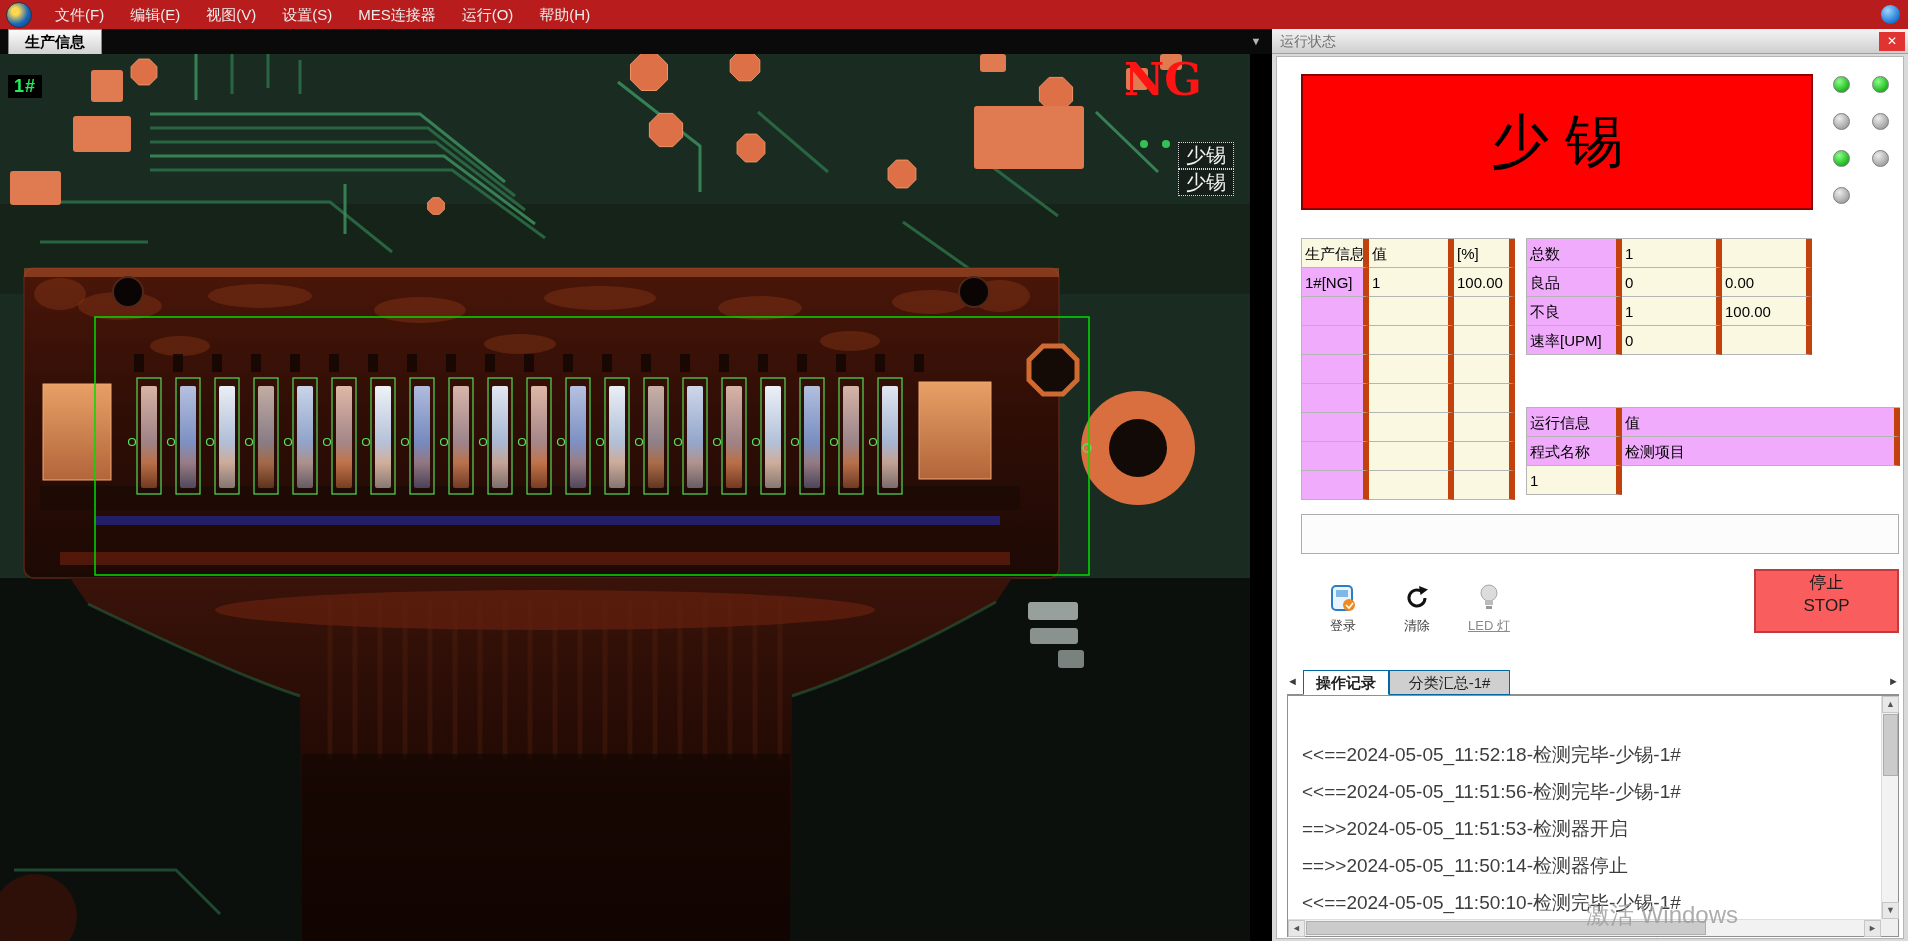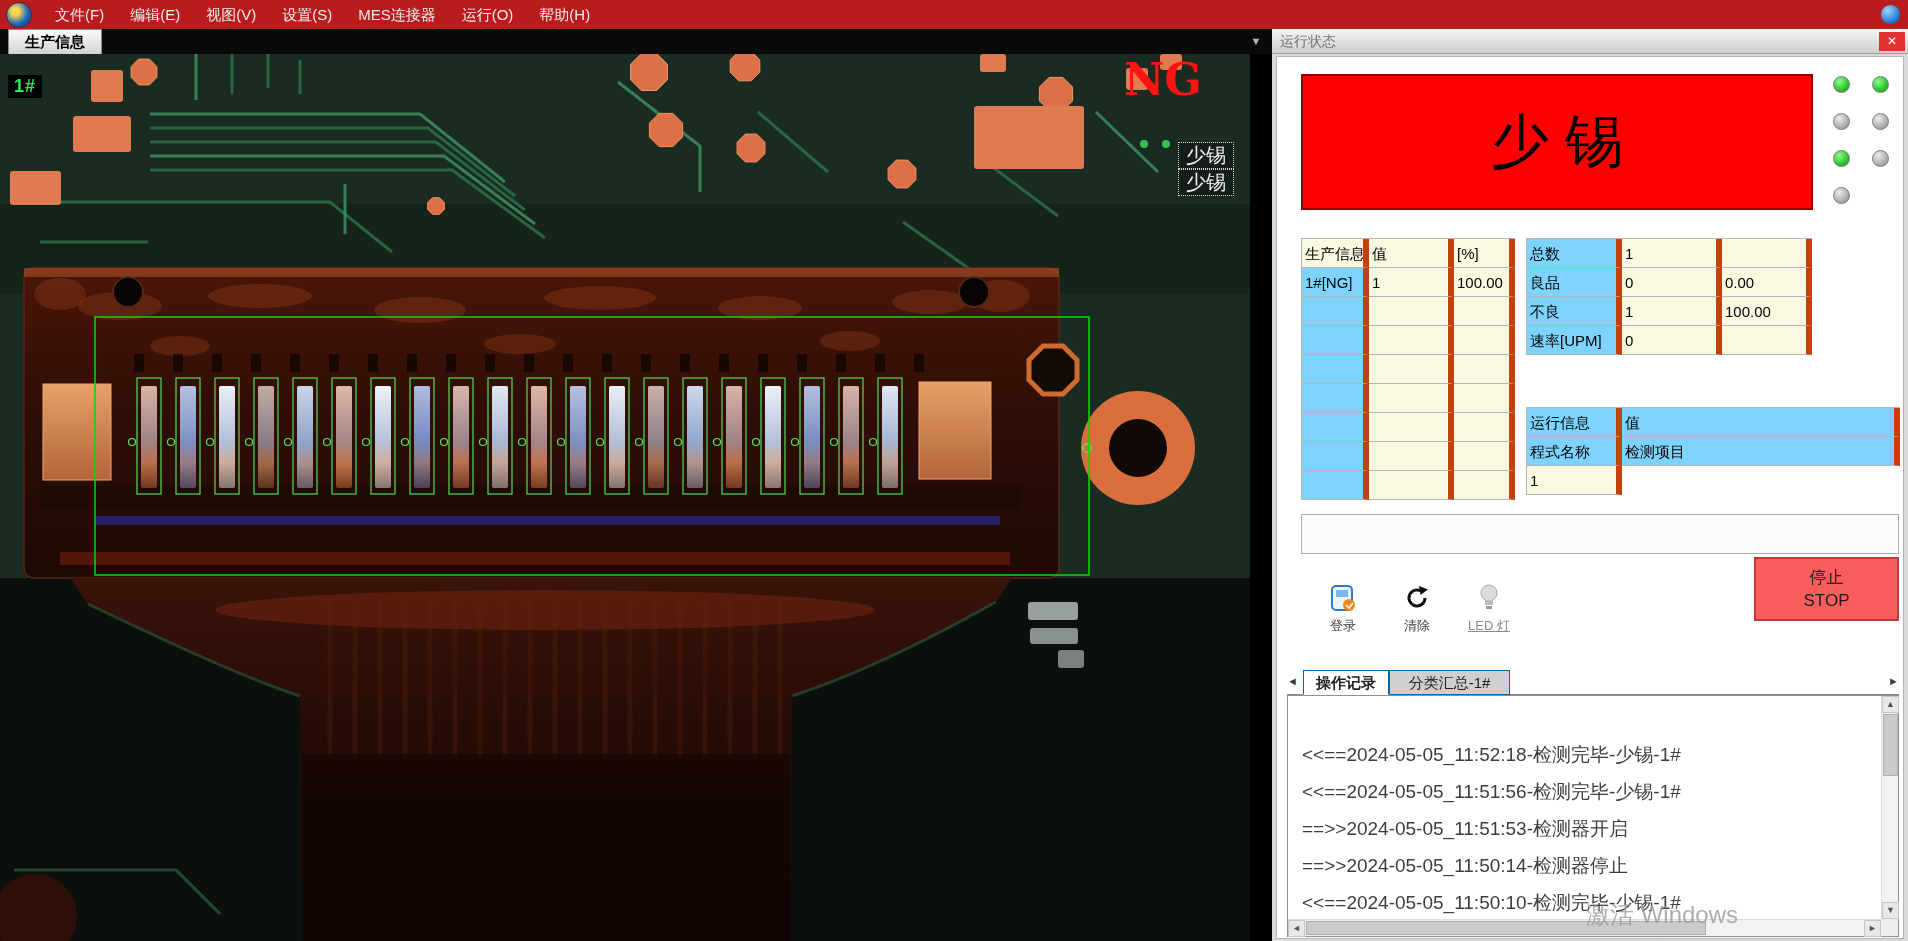--- a/index.html
+++ b/index.html
@@ -49,36 +49,36 @@
   #banner-text{font-family:"DejaVu Serif",serif;font-size:58px;color:#000;letter-spacing:16px;text-indent:16px}
 
   #indicators{position:absolute;left:0;top:0;width:628px;height:170px;pointer-events:none}
   .ind{position:absolute;width:17px;height:17px;border-radius:50%;border:1px solid #7d7d7d}
   .ind.on{background:radial-gradient(circle at 35% 30%,#8aff8a,#1db51d 72%)}
   .ind.off{background:radial-gradient(circle at 35% 30%,#ececec,#9d9d9d 78%)}
 
   .tbl{position:absolute;display:grid;border-top:1px solid #b5b5b5;border-left:1px solid #b5b5b5;font-size:15px}
   .cell{border-right:6px solid #c2410c;border-bottom:1px solid #b5b5b5;height:29px;line-height:29px;
     padding-left:3px;overflow:hidden;background:#fbf8e2;color:#000;white-space:nowrap}
-  .cell.w{background:#7dd3fc}
+  .cell.w{background:#f0abfc}
   #prod-table{left:24px;top:181px;grid-template-columns:67px 85px 61px}
   #stats-table{left:249px;top:181px;grid-template-columns:95px 100px 90px}
   #run-table{left:249px;top:350px;grid-template-columns:95px 278px}
 
   #info-box{position:absolute;left:24px;top:457px;width:598px;height:40px;border:1px solid #adadad;background:#fcfcfc}
 
   .tool-btn{position:absolute;width:60px;height:64px;text-align:center;cursor:pointer}
   #btn-login{left:36px;top:524px}
   #btn-clear{left:110px;top:524px}
   #btn-led{left:182px;top:524px}
   .tool-icon{height:34px;display:flex;align-items:center;justify-content:center}
   .tool-label{font-size:13px;color:#3c3c3c;margin-top:2px}
   #btn-led .tool-label{color:#8a8a8a;text-decoration:underline}
-  #btn-stop{position:absolute;left:477px;top:500px;width:145px;height:64px;background:#fa5d5d;
-    border:2px solid #c23a3a;text-align:center;cursor:pointer;color:#1c1c1c;padding-top:7px}
+  #btn-stop{position:absolute;left:477px;top:512px;width:145px;height:64px;background:#fa5d5d;
+    border:2px solid #c23a3a;text-align:center;cursor:pointer;color:#1c1c1c;}
   .stop-line{font-size:17px;line-height:23px}
 
   #log-tabstrip{position:absolute;left:10px;top:613px;width:612px;height:25px;border-bottom:1px solid #8f8f8f}
   .tabarrow{position:absolute;top:5px;font-size:11px;color:#3c3c3c;cursor:pointer}
   #tabarrow-left{left:0}
   #tabarrow-right{right:0}
   .log-tab{position:absolute;top:0;height:25px;line-height:23px;font-size:15px;text-align:center;
     border:1px solid #0369a1;background:#cfcfcf;color:#222;cursor:pointer}
   #tab-oplog{left:16px;width:86px;font-weight:bold;background:#fff;border-bottom:1px solid #fff;z-index:2}
   #tab-summary{left:102px;width:121px}

